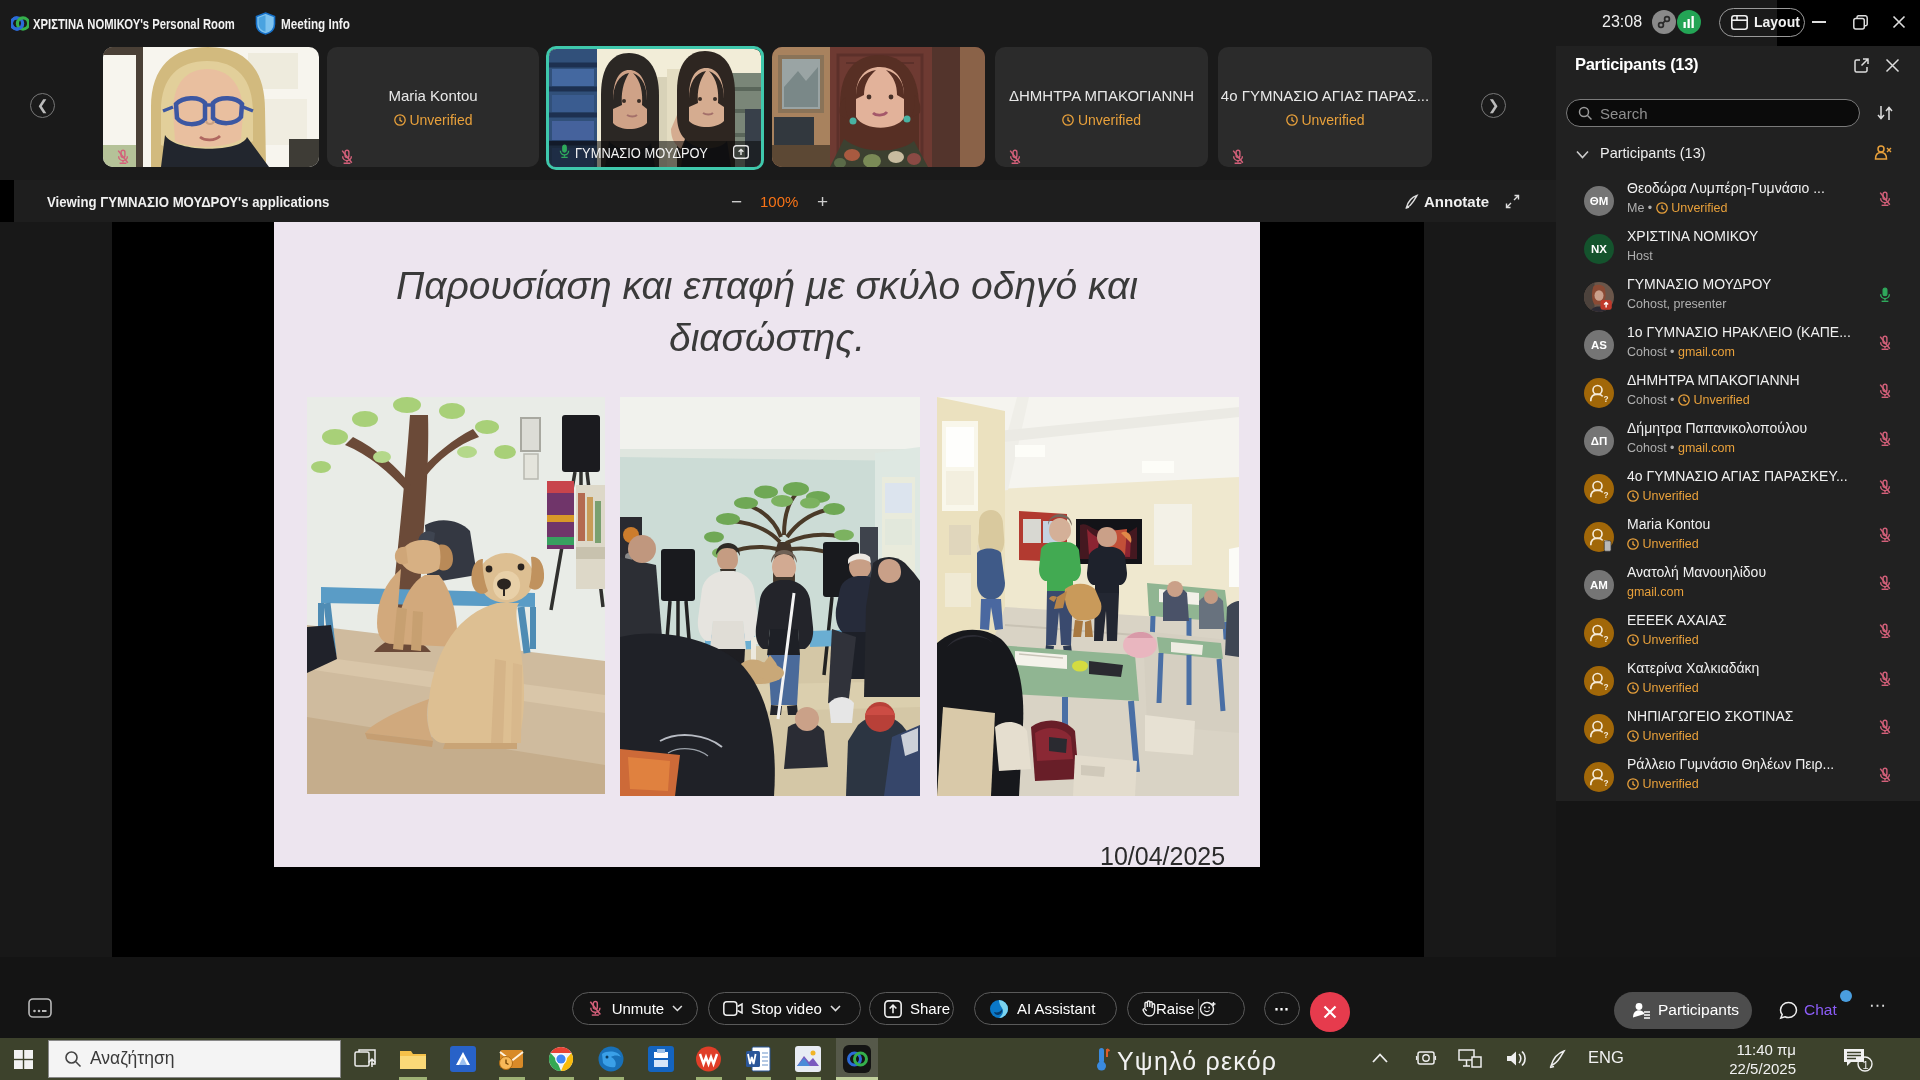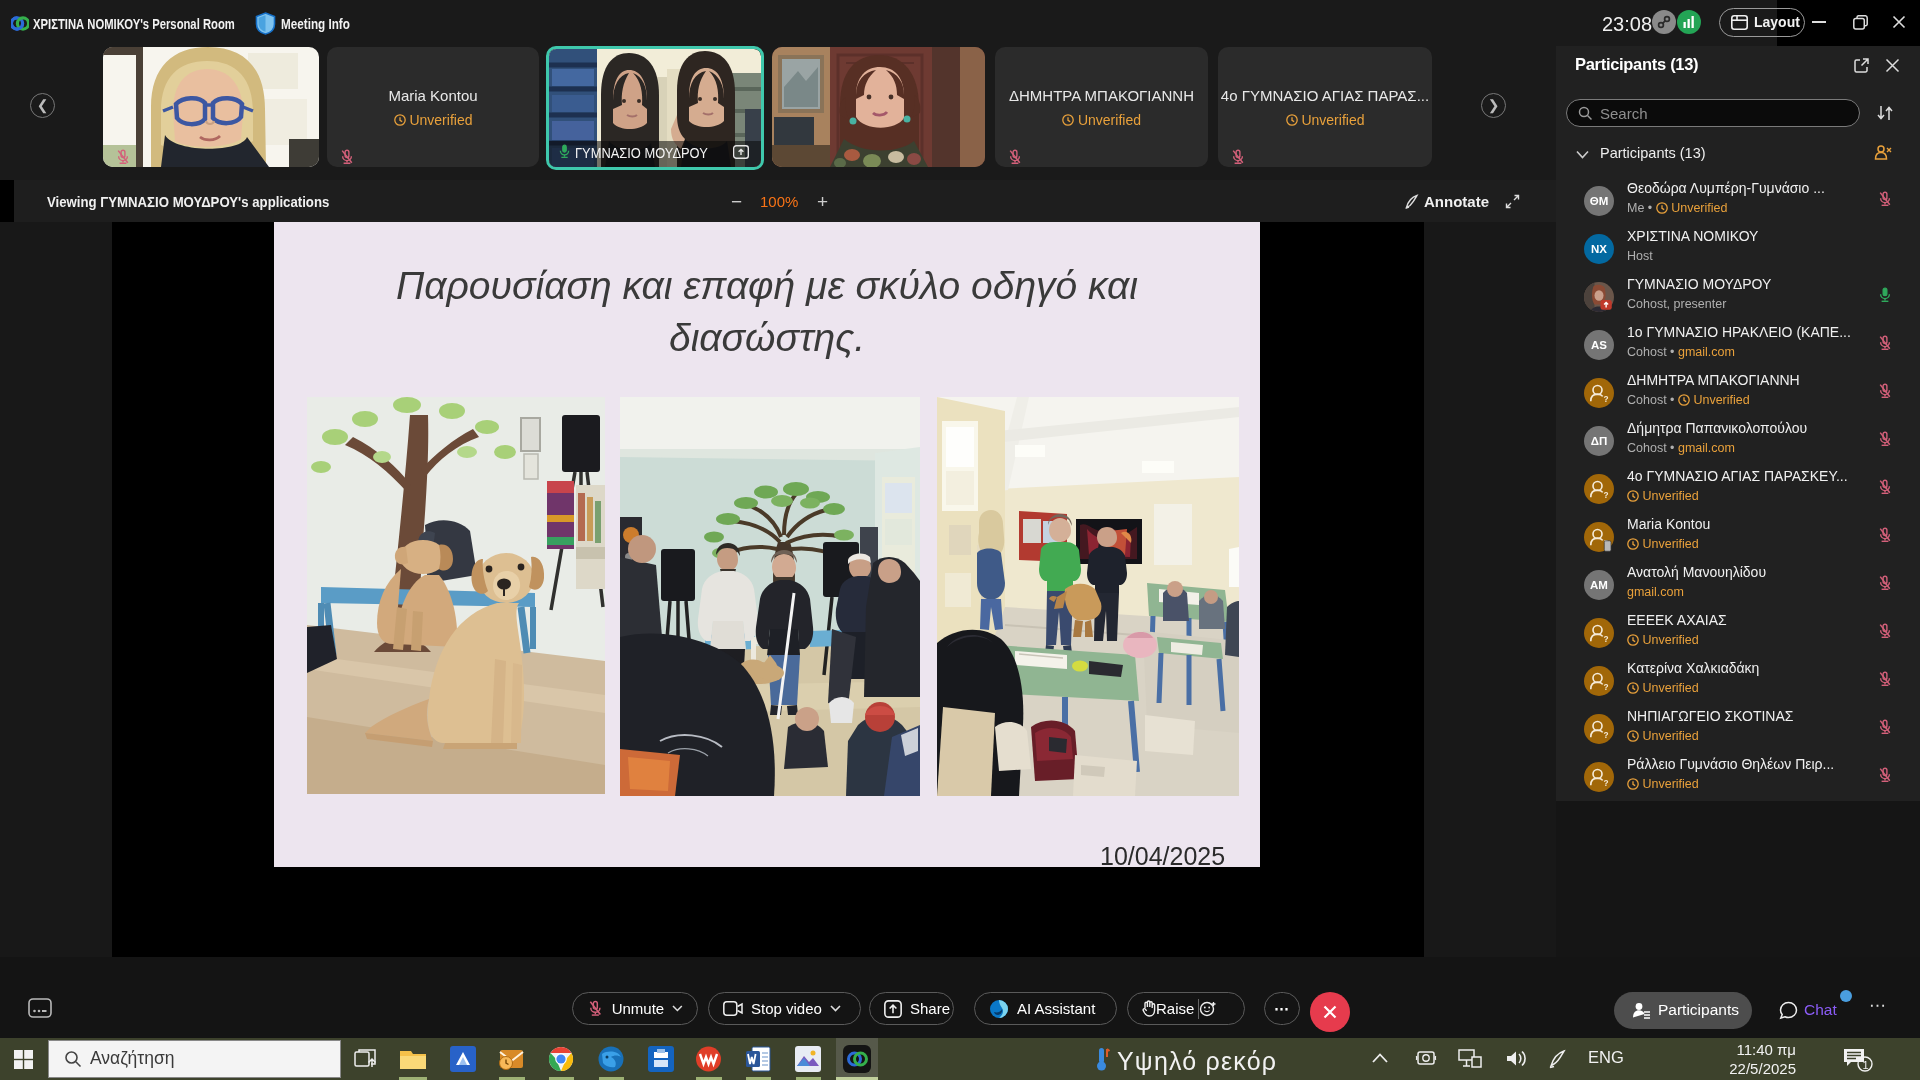--- a/index.html
+++ b/index.html
@@ -43,21 +43,21 @@
       <circle cx="6" cy="8.5" r="5.6" fill="none" stroke="#2b6bd8" stroke-width="3.2"></circle>
       <circle cx="12" cy="8.5" r="5.6" fill="none" stroke="#35b04c" stroke-width="3.2"></circle>
       <circle cx="6" cy="8.5" r="5.6" fill="none" stroke="#2b6bd8" stroke-width="3.2" stroke-dasharray="26 10"></circle>
     </svg>
     <div class="abs" style="left:33px;top:15px;font-size:15px;font-weight:bold;color:#f2f2f2;transform:scaleX(0.75);transform-origin:left">ΧΡΙΣΤΙΝΑ ΝΟΜΙΚΟΥ's Personal Room</div>
     <svg class="abs" style="left:255px;top:12px" width="21" height="23" viewBox="0 0 21 23">
       <path d="M10.5 1 L19.5 4.5 V12 C19.5 17.5 15.5 20.8 10.5 22 C5.5 20.8 1.5 17.5 1.5 12 V4.5 Z" fill="#7ec3ef" stroke="#1670c8" stroke-width="1.6"></path>
       <path d="M10.5 3.2 L10.5 19.8 C6.8 18.7 3.6 16 3.6 11.8 V5.8 Z" fill="#4aa3e0"></path>
     </svg>
     <div class="abs" style="left:281px;top:15px;font-size:15px;font-weight:bold;color:#f2f2f2;transform:scaleX(0.78);transform-origin:left">Meeting Info</div>
-    <div class="abs" style="left:1602px;top:13px;font-size:20px;color:#f0f0f0">23:08</div>
+    <div class="abs" style="left:1602px;top:13px;font-size:16px;color:#f0f0f0">23:08</div>
     <div class="abs" style="left:1652px;top:10px;width:24px;height:24px;border-radius:50%;background:#8a8a8a"></div>
     <svg class="abs" style="left:1657px;top:15px" width="14" height="14" viewBox="0 0 14 14">
       <circle cx="4" cy="10" r="2.4" fill="none" stroke="#2b2b2b" stroke-width="1.7"></circle>
       <circle cx="10" cy="4" r="2.4" fill="none" stroke="#2b2b2b" stroke-width="1.7"></circle>
       <path d="M5.8 8.2 L8.2 5.8" stroke="#2b2b2b" stroke-width="1.7"></path>
     </svg>
     <div class="abs" style="left:1677px;top:10px;width:24px;height:24px;border-radius:50%;background:#23a455"></div>
     <svg class="abs" style="left:1683px;top:16px" width="12" height="12" viewBox="0 0 12 12">
       <rect x="0.5" y="6" width="2.3" height="6" fill="#fff"></rect>
         <rect x="4.5" y="3" width="2.3" height="9" fill="#fff"></rect>
@@ -568,21 +568,21 @@
         <div class="av" style="background:#757575">ΘΜ</div>
         <div class="n1">Θεοδώρα Λυμπέρη-Γυμνάσιο ...</div>
         <div class="n2">Me • <svg width="12" height="12" viewBox="0 0 12 12" style="vertical-align:-1.5px">
             <use href="#unv"></use>
           </svg> <span class="or">Unverified</span></div>
         <svg class="mic" width="16" height="16" viewBox="0 0 16 16">
           <use href="#micoff"></use>
         </svg>
       </div>
     <div class="prow" style="top:179px">
-        <div class="av" style="background:#0369a1">NX</div>
+        <div class="av" style="background:#14532d">NX</div>
         <div class="n1">ΧΡΙΣΤΙΝΑ ΝΟΜΙΚΟΥ</div>
         <div class="n2">Host</div>
       </div>
     <div class="prow" style="top:227px">
         <div class="av"><svg width="30" height="30" viewBox="0 0 40 40">
             <defs>
               <clipPath id="avc">
                 <circle cx="20" cy="20" r="20"></circle>
               </clipPath>
             </defs>

